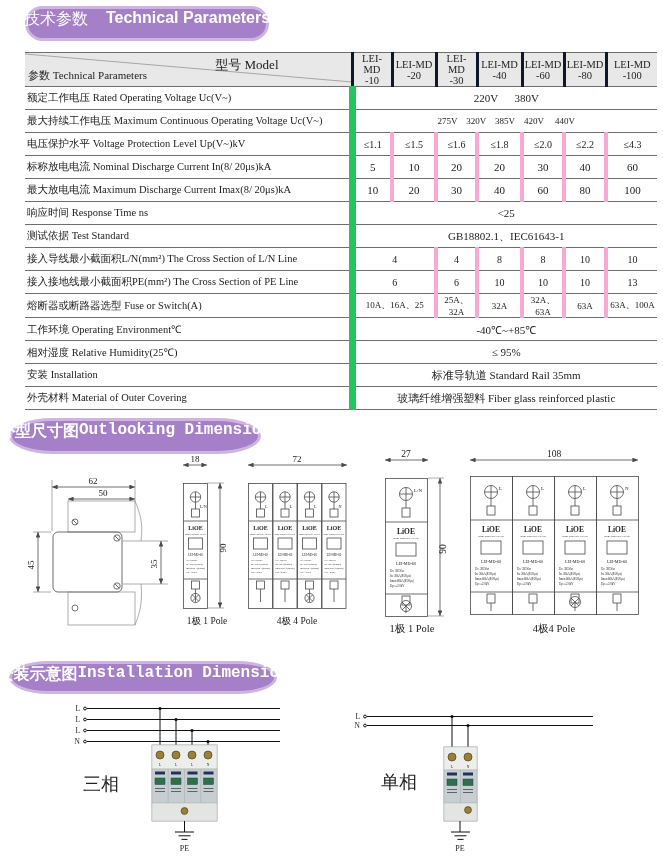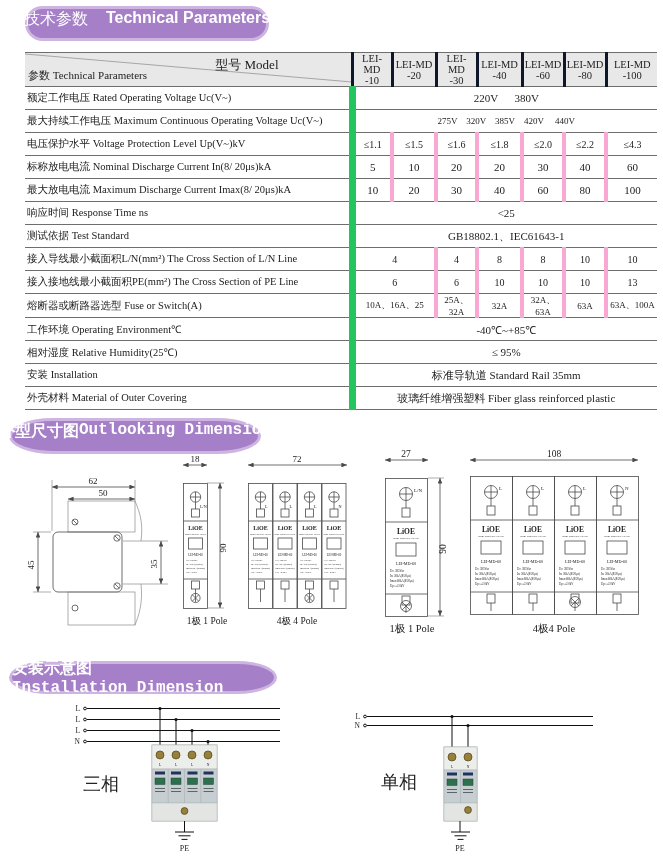--- a/index.html
+++ b/index.html
@@ -6,21 +6,21 @@
   body { background:#fff; }
   .page { position:relative; width:663px; height:858px; background:#ffffff; overflow:hidden;
           font-family:"Liberation Serif", serif; color:#1c1c1c; }
 
   
   .banner { position:absolute; display:flex; align-items:flex-start; justify-content:center;
             background:#a57fc7; color:#fff; box-shadow:0 0 0 3px #cdb4e1; white-space:nowrap; }
   .banner-tech { left:28px; top:9px; width:238px; height:29px; border-radius:16px;
                  font-family:"Liberation Sans", sans-serif; font-size:16px; }
   .banner-outlook { left:12px; top:421px; width:246px; height:30px; border-radius:60px/22px; }
-  .banner-install { left:12px; top:664px; width:262px; height:27px; border-radius:60px/22px;flex-direction:column; }
+  .banner-install { left:12px; top:664px; width:262px; height:27px; border-radius:60px/22px; }
   .banner .zh { font-weight:bold; font-size:16px; font-family:"Liberation Sans", sans-serif; }
   .banner .en-mono { font-weight:bold; font-size:16px; font-family:"Liberation Mono", monospace; }
   .banner-tech .zh { font-weight:normal; }
   .banner-tech .en { margin-left:18px;font-weight:bold; }
 
   
   table.tp { position:absolute; left:25px; top:52px; width:632px; border-collapse:collapse;
              table-layout:fixed; }
   table.tp td { height:23px; text-align:center; font-size:11px; color:#222;
                 border-bottom:1px solid #6e6e6e; padding:0 1px; overflow:hidden; }

